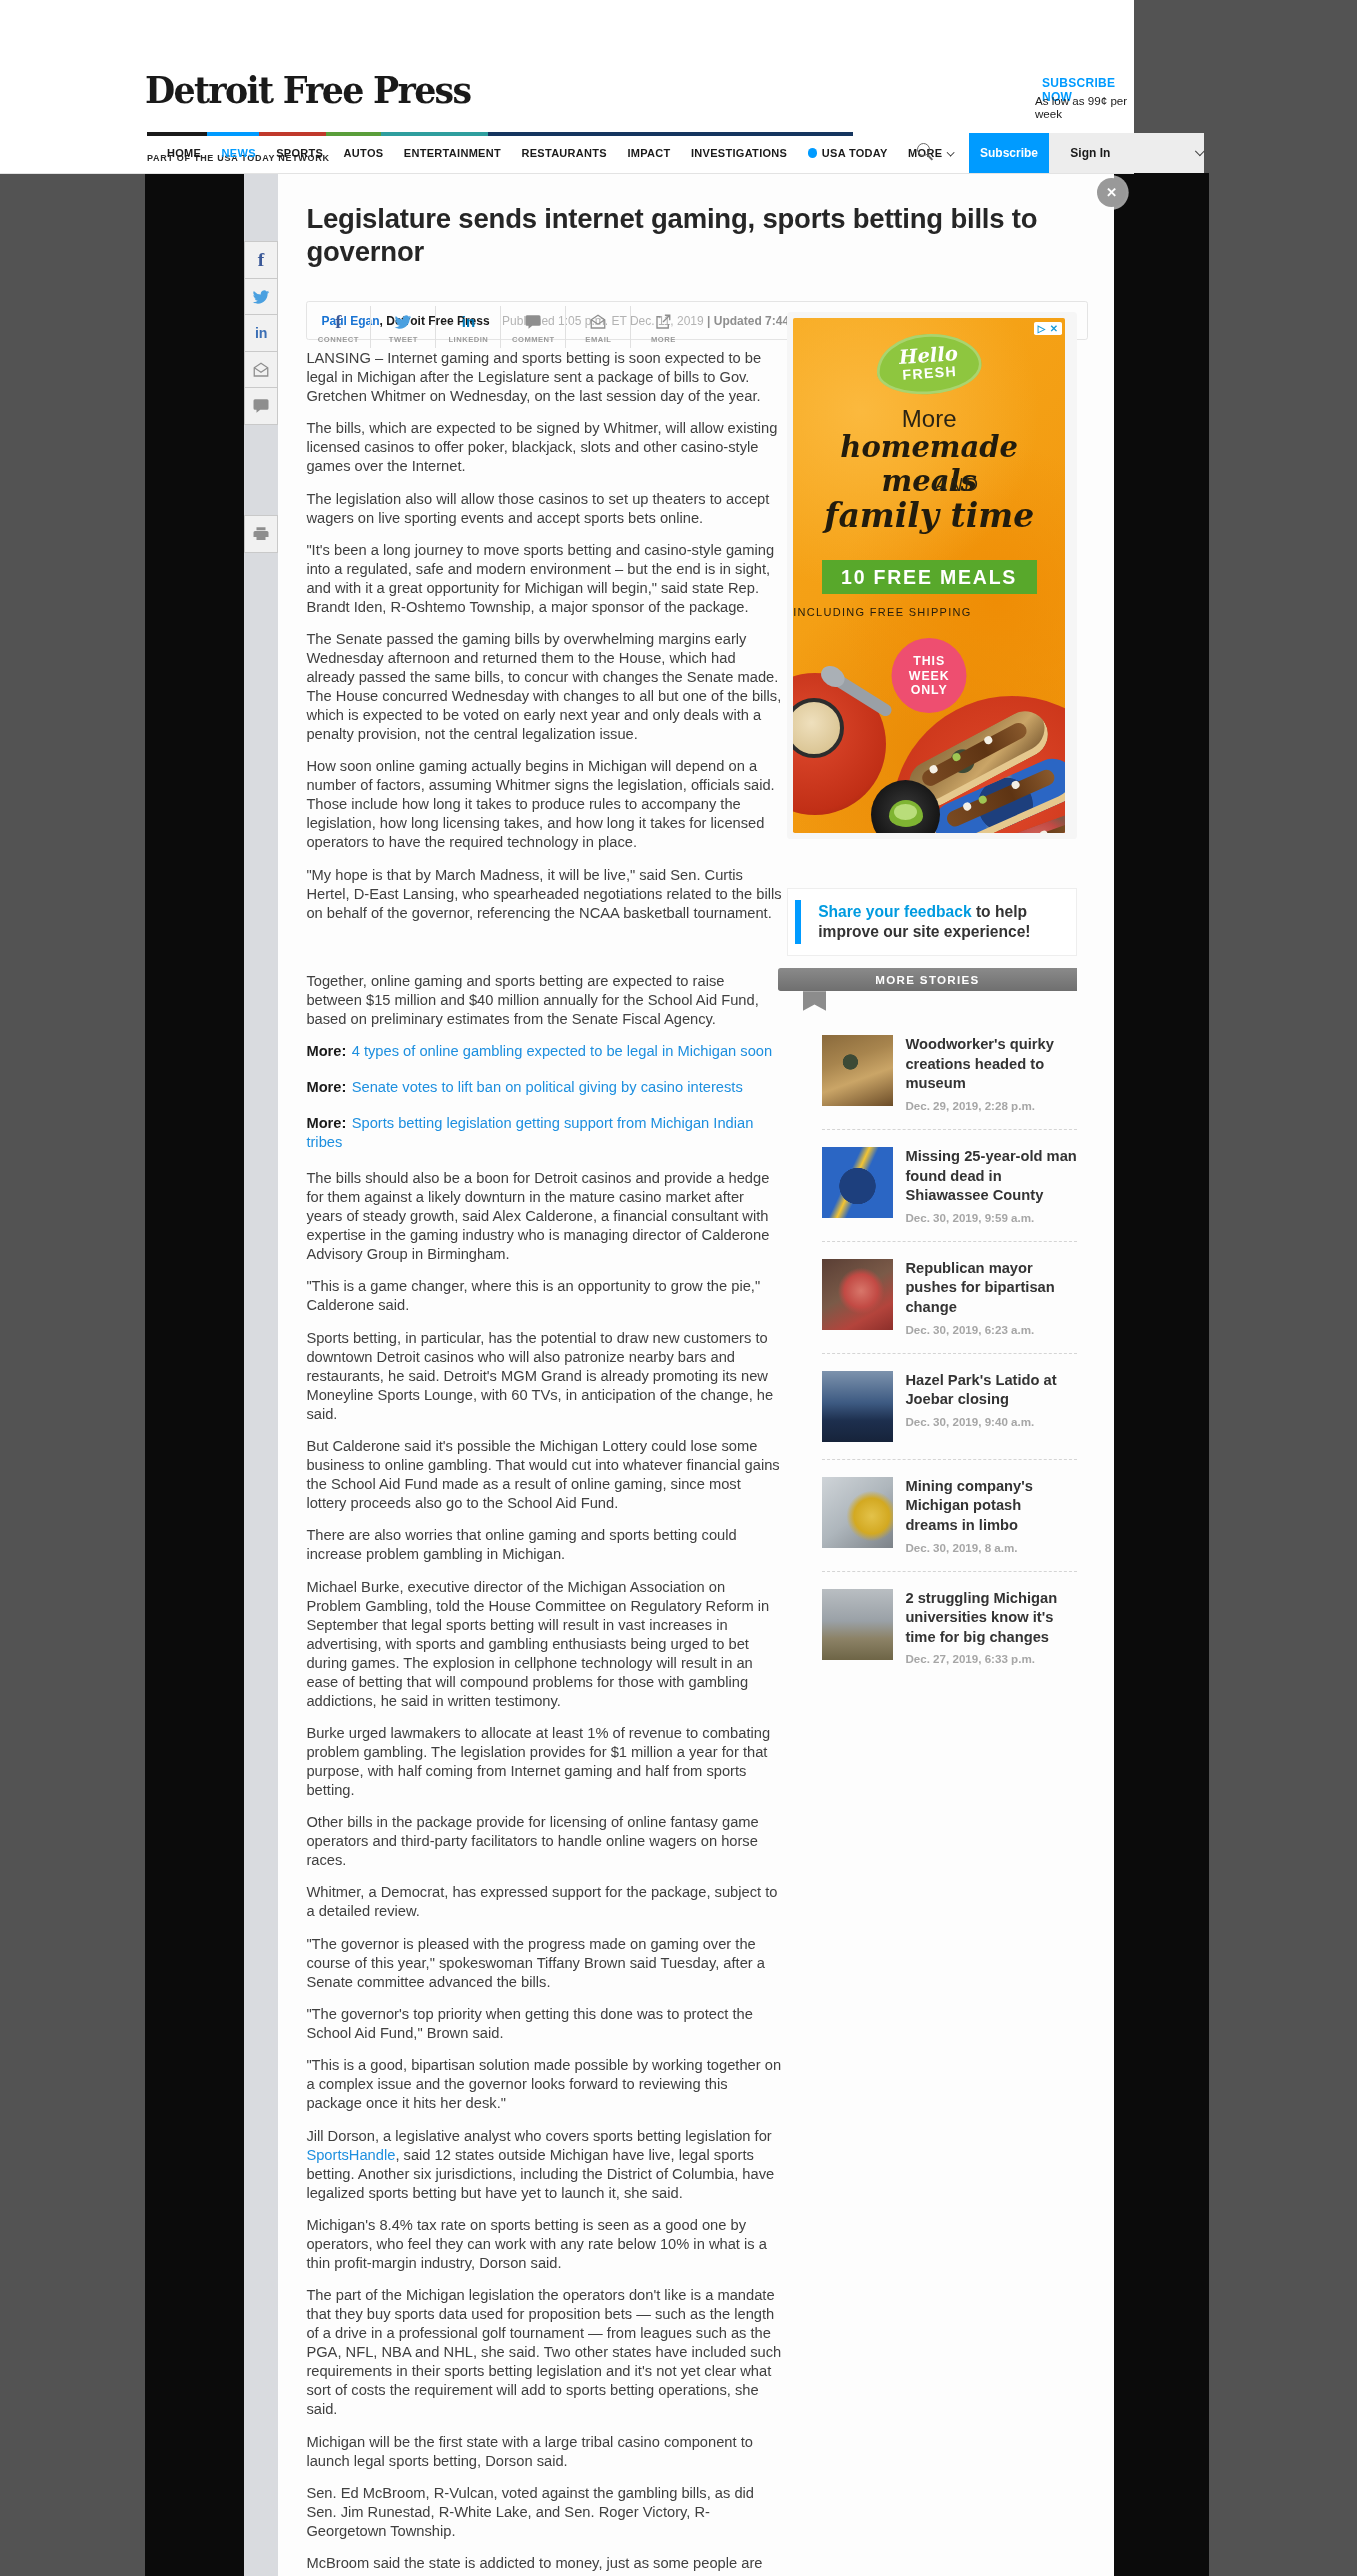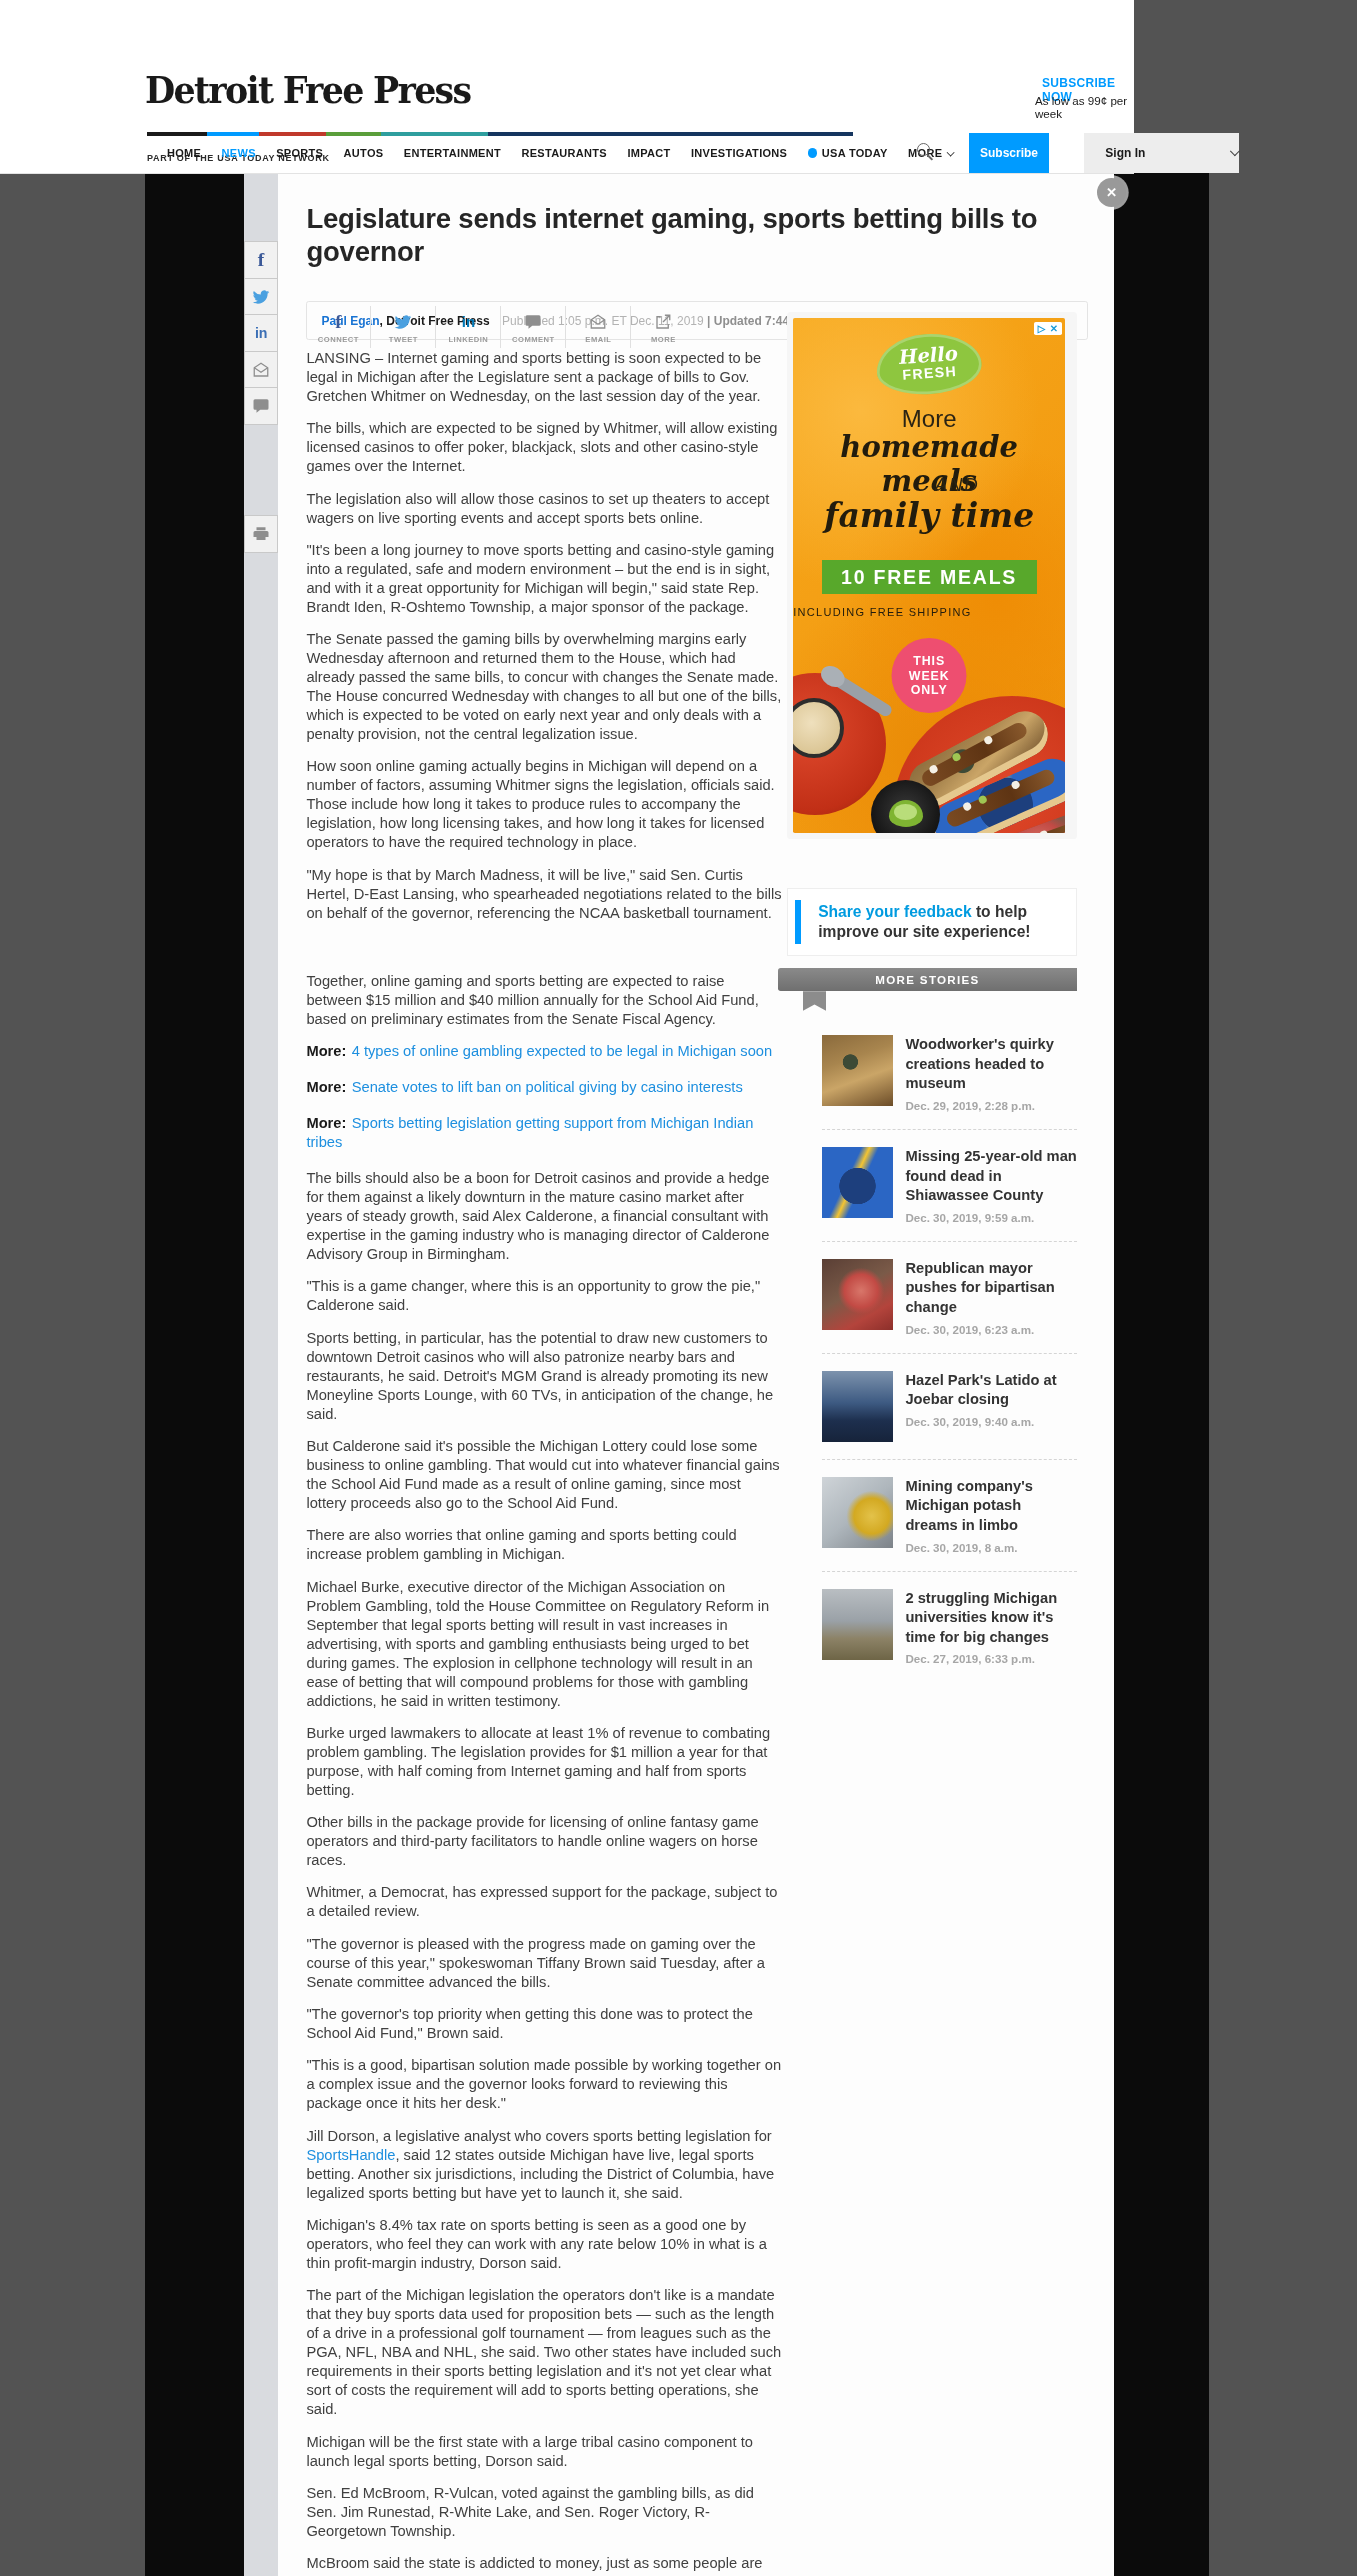--- a/index.html
+++ b/index.html
@@ -16,21 +16,21 @@
 
   .nav{position:absolute;left:167px;top:133px;height:40px;display:flex;align-items:center;gap:20.4px;}
   .nav-item{font-size:11px;font-weight:bold;color:#1a1a1a;letter-spacing:0.3px;display:flex;align-items:center;gap:4.4px;cursor:pointer;white-space:nowrap;}
   .nav-item.active{color:#009bff;}
   .usat-dot{width:9.8px;height:9.8px;border-radius:50%;background:#009bff;display:inline-block;}
   .chev{width:6.2px;height:6.2px;border-right:1.8px solid #1a1a1a;border-bottom:1.8px solid #1a1a1a;transform:rotate(45deg) translateY(-1.8px);display:inline-block;}
   .search-btn{position:absolute;left:915px;top:142px;width:21.3px;height:21.3px;cursor:pointer;}
   .search-btn .lens{width:11.6px;height:11.6px;border:1.8px solid #666;border-radius:50%;position:absolute;left:1.8px;top:0.9px;}
   .search-btn .tail{width:1.8px;height:7.1px;background:#666;position:absolute;left:14.2px;top:12.4px;transform:rotate(-45deg);}
   .subscribe-btn{position:absolute;left:969px;top:133px;width:80px;height:40px;background:#009bff;color:#fff;font-size:12px;font-weight:bold;display:flex;align-items:center;justify-content:center;cursor:pointer;}
-  .signin-btn{position:absolute;left:1049px;top:133px;width:155px;height:40px;background:#ededed;color:#1a1a1a;font-size:12px;font-weight:bold;display:flex;align-items:center;padding-left:21.3px;box-sizing:border-box;cursor:pointer;margin-left:35px;}
+  .signin-btn{position:absolute;left:1049px;top:133px;width:155px;height:40px;background:#ededed;color:#1a1a1a;font-size:12px;font-weight:bold;display:flex;align-items:center;padding-left:21.3px;box-sizing:border-box;cursor:pointer;}
   .signin-btn .chev{border-color:#444;margin-left:85px;}
 
   
   .stage{position:absolute;left:0;top:173px;width:1358px;height:2403px;background:#535353;}
   .dim{position:absolute;left:145px;top:0;width:1064px;height:2403px;background:#0b0b0b;}
 
   
   .rail{position:absolute;left:244px;top:0;width:34px;height:2403px;background:#d9dbdf;}
   .rail-sq{position:absolute;left:0;width:32px;height:36px;background:#f1f1f1;border:0.9px solid #c9c9c9;display:flex;align-items:center;justify-content:center;cursor:pointer;}
   .ic-f{font-family:"Liberation Serif",serif;font-weight:bold;font-size:19.5px;color:#3b5998;}

